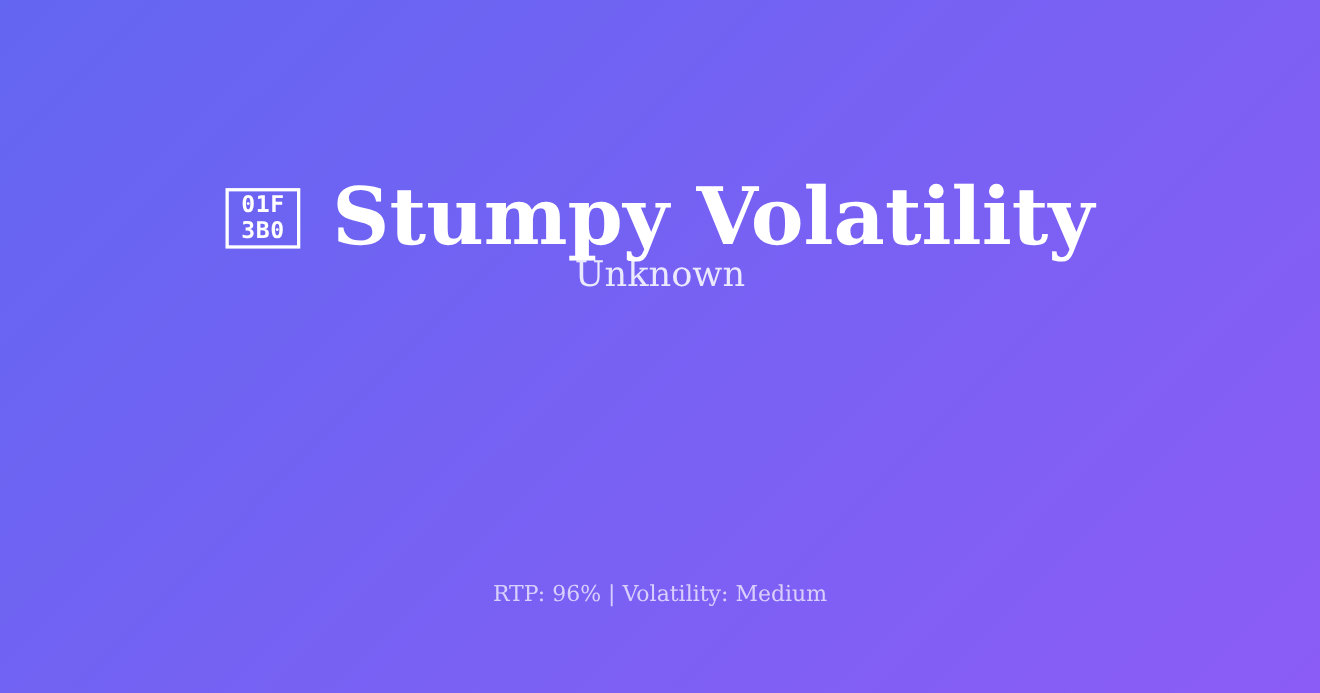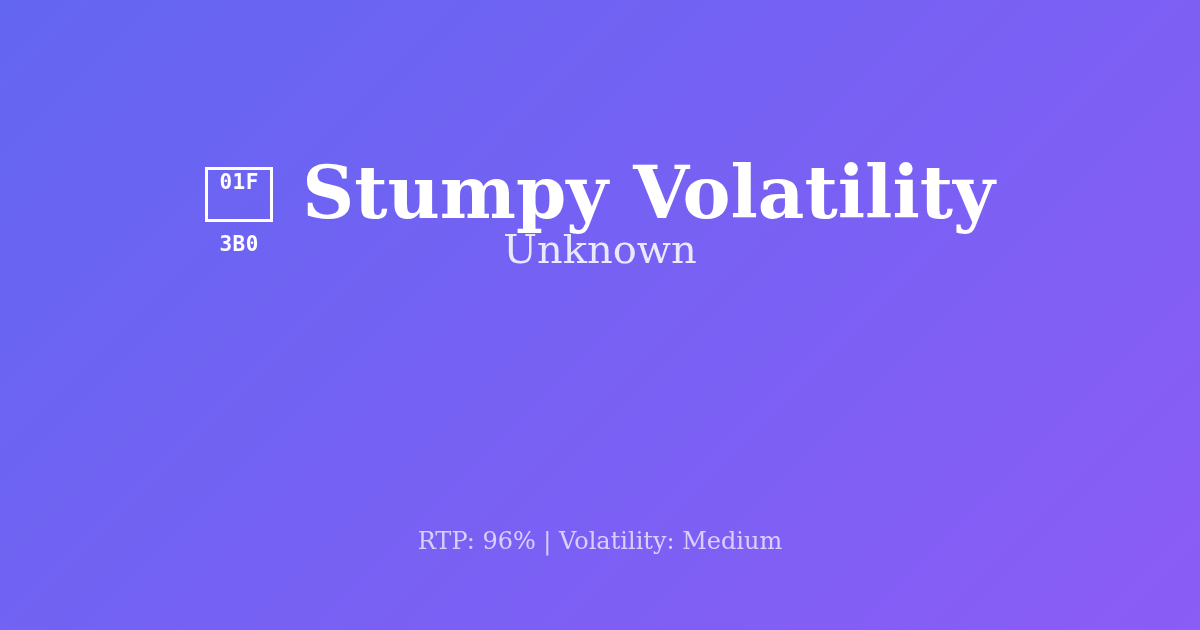--- a/index.html
+++ b/index.html
@@ -73,42 +73,41 @@
     line-height: 23px;
     letter-spacing: 0.5px;
     color: #ffffff;
     flex: none;
     position: relative;
     top: 1px;
   }
 
   .tofu-glyph span {
     display: block;
-    margin-top: 39px;
   }
 
   .game-subtitle {
     font-family: "DejaVu Serif", "Liberation Serif", serif;
     font-weight: normal;
-    font-size: 40px;
+    font-size: 32px;
     line-height: 1;
     color: rgba(255, 255, 255, 0.86);
     white-space: nowrap;
   }
 
   
   .game-stats {
     position: absolute;
     left: 0;
     right: 0;
     top: 529px;
     text-align: center;
     font-family: "DejaVu Serif", "Liberation Serif", serif;
     font-weight: normal;
-    font-size: 24px;
+    font-size: 20px;
     line-height: 1;
     color: rgba(255, 255, 255, 0.70);
     white-space: nowrap;
   }
 </style>
 </head>
 <body>
 
 <div class="og-card">
 

